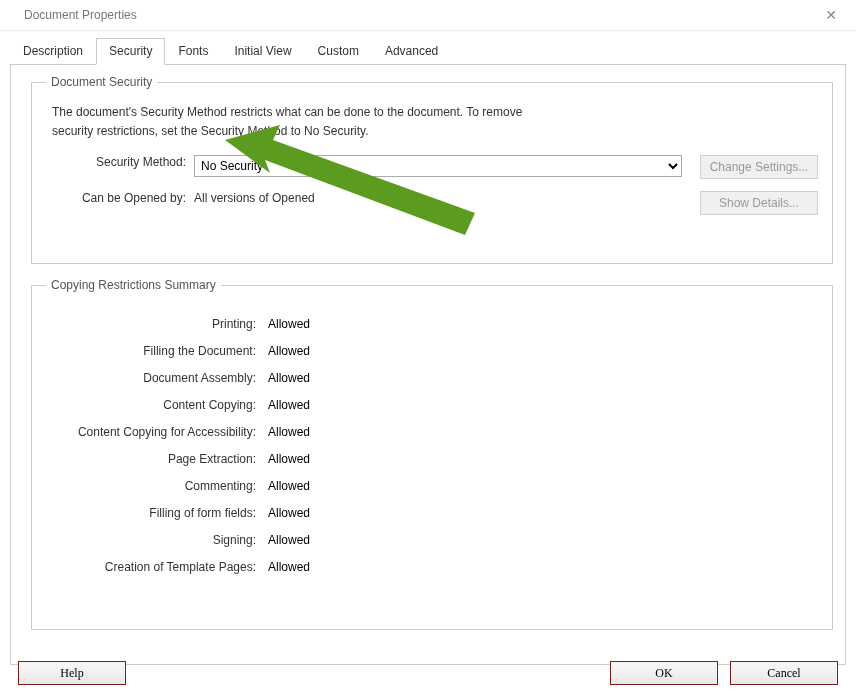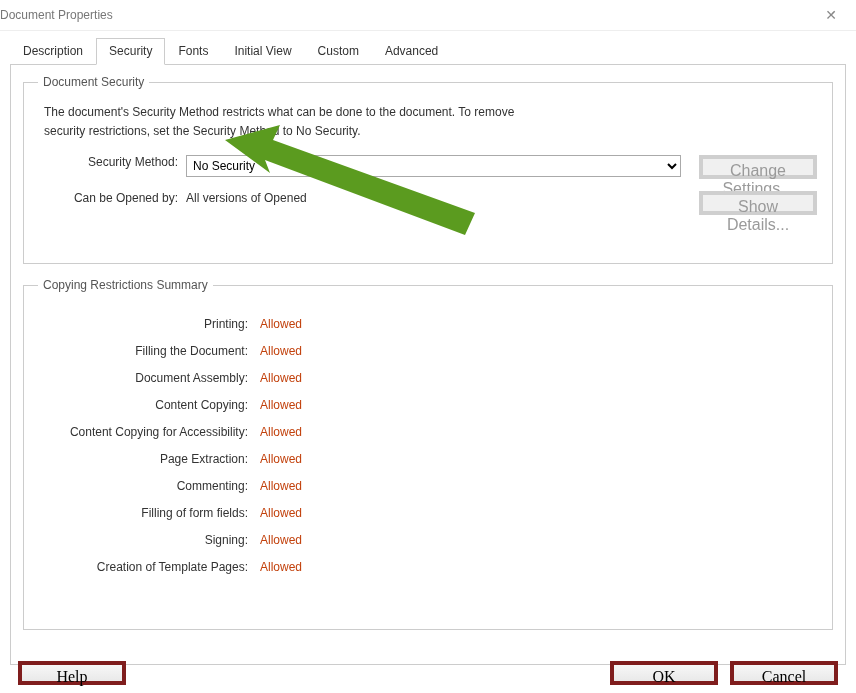--- a/index.html
+++ b/index.html
@@ -9,21 +9,21 @@
     height: 693px;
     font-family: "Segoe UI", Tahoma, sans-serif;
     font-size: 12px;
     color: #333;
     background: #fff;
     overflow: hidden;
   }
   .titlebar {
     height: 30px;
     line-height: 30px;
-    padding: 0 0;
+    padding: 0 24px;
     color: #777;
     border-bottom: 1px solid #eee;
     position: relative;
   }
   .titlebar .close {
     position: absolute;
     right: 10px;
     top: 0;
     width: 30px;
     text-align: center;
@@ -50,21 +50,21 @@
     background: transparent;
   }
   .tab.active {
     border-color: #ccc;
     background: #fff;
     border-bottom: 1px solid #fff;
   }
   .tab-panel {
     border: 1px solid #ccc;
     border-top: none;
-    padding: 10px 12px 20px 12px;
+    padding: 10px 12px 20px 20px;
     min-height: 570px;
     box-sizing: border-box;
   }
   fieldset.group {
     border: 1px solid #ccc;
     margin: 0 0 14px 0;
     padding: 12px 14px 18px 14px;
   }
   fieldset.group > legend {
     padding: 0 5px;
@@ -99,22 +99,22 @@
     font-size: 12px;
     padding: 1px 2px;
   }
   .side-btn {
     margin-left: 18px;
     width: 118px;
     height: 24px;
   }
   button {
     font-family: inherit;
-    font-size: 16px;
-    border: 4px solid #7f1d1d;
+    font-size: 12px;
+    border: 1px solid #7f1d1d;
     background: linear-gradient(#f7f7f7, #e9e9e9);
     cursor: pointer;
     padding: 3px 8px;
   }
   button:disabled {
     color: #9a9a9a;
     border-color: #cfcfcf;
     background: #f0f0f0;
     cursor: default;
   }
@@ -126,21 +126,21 @@
     align-items: center;
     margin: 13px 0;
   }
   .rest-row .rlabel {
     width: 210px;
     text-align: right;
     padding-right: 12px;
     color: #333;
   }
   .rest-row .rvalue {
-    color: #c2410c;
+    color: #000000;
   }
   .footer {
     position: absolute;
     left: 0;
     right: 0;
     bottom: 8px;
     padding: 0 18px;
     display: flex;
     align-items: center;
   }

